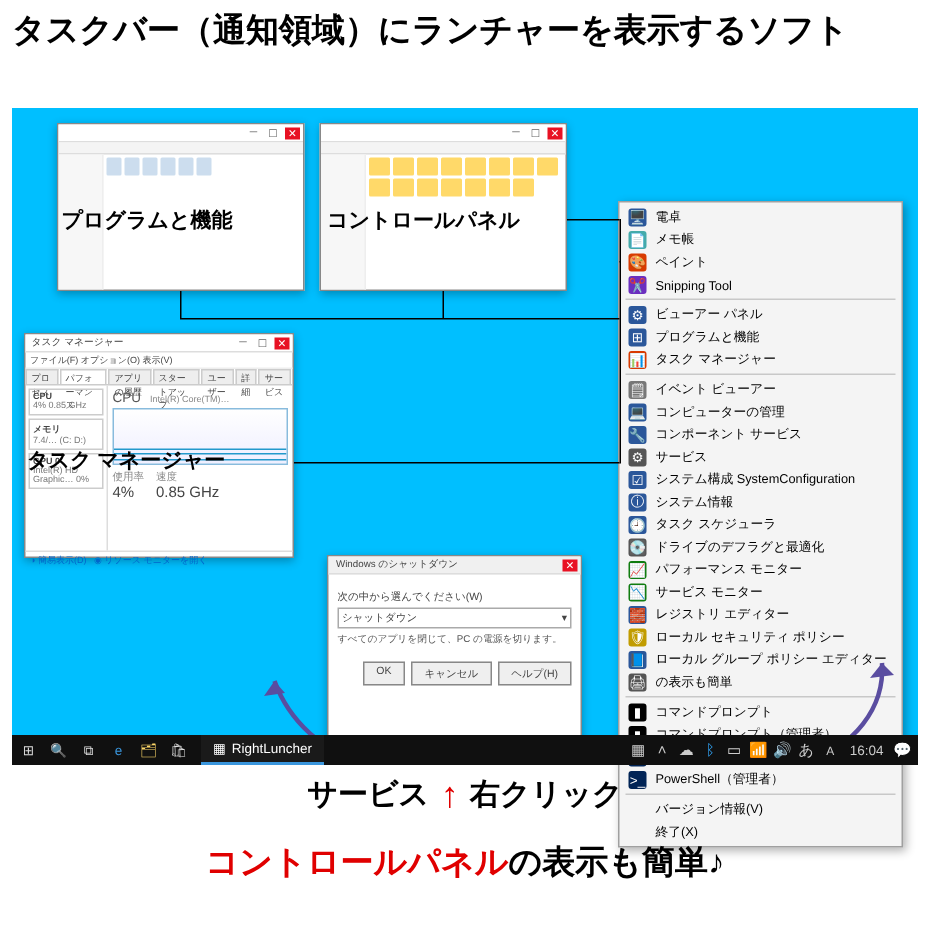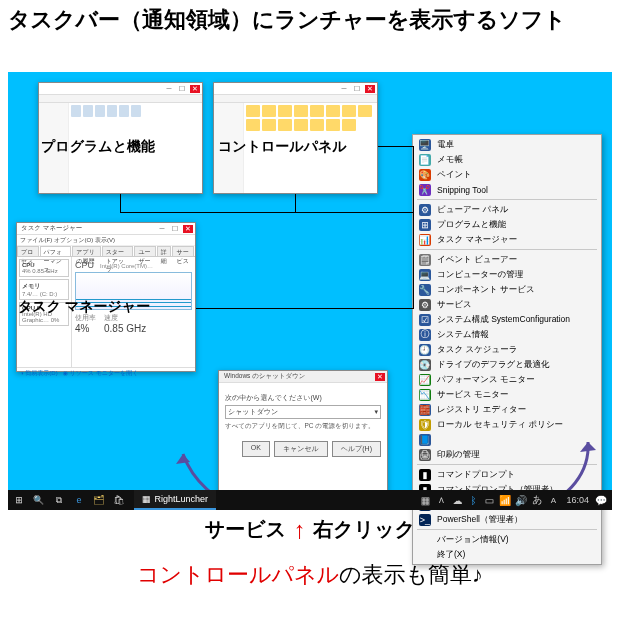--- a/index.html
+++ b/index.html
@@ -47,21 +47,21 @@
   .taskbar { position:absolute; left:0; right:0; bottom:0; height:20px; background:#101010; display:flex; align-items:center; color:#fff; font-size:9px; }
   .tb-left { display:flex; align-items:center; gap:2px; padding-left:2px;}
   .tb-icon { width:18px; height:18px; display:flex; align-items:center; justify-content:center; color:#ddd; }
   .tb-task { display:flex; align-items:center; gap:4px; padding:0 8px; height:20px; background:#1a1a1a; margin-left:4px; border-bottom:2px solid #3a96dd;}
   .tb-spacer { flex:1; }
   .tb-tray { display:flex; align-items:center; gap:4px; padding-right:4px; color:#ccc; }
   .tray-ic { width:12px; height:12px; display:flex; align-items:center; justify-content:center; font-size:10px;}
   .connector { position:absolute; background:#000; }
   .click-row { position:absolute; left:0; right:0; top:516px; text-align:center; font-size:20px; font-weight:bold;}
   .red-arrow { color:#e00000; font-size:24px; vertical-align:-2px; margin:0 2px;}
-  .bottom-line { position:absolute; left:0; right:0; top:560px; text-align:center; font-size:22px; font-weight:normal; }
+  .bottom-line { position:absolute; left:0; right:0; top:560px; text-align:center; font-size:22px; font-weight:bold; }
   .bottom-red { color:#e00000; }
   .curve { position:absolute; pointer-events:none; }
   svg.arrow path { fill:none; stroke:#5a4da0; stroke-width:3; }
   svg.arrow .head { fill:#5a4da0; stroke:none;}
   .tm-menu { height:11px; font-size:6px; padding:1px 3px; color:#444; border-bottom:1px solid #eee;}
 </style>
 </head>
 <body>
 
 <div class="heading">タスクバー（通知領域）にランチャーを表示するソフト</div>
@@ -268,24 +268,25 @@
       <div class="ctx-item">
         <div class="ctx-ic" style="background: rgb(43, 87, 154); color: rgb(255, 255, 255);">🧱</div>
         <div>レジストリ エディター</div>
       </div>
       <div class="ctx-item">
         <div class="ctx-ic" style="background: rgb(193, 156, 0); color: rgb(255, 255, 255);">🛡</div>
         <div>ローカル セキュリティ ポリシー</div>
       </div>
       <div class="ctx-item">
         <div class="ctx-ic" style="background: rgb(43, 87, 154); color: rgb(255, 255, 255);">📘</div>
+        <div>ローカル グループ ポリシー エディター</div>
       </div>
       <div class="ctx-item">
         <div class="ctx-ic" style="background: rgb(85, 85, 85); color: rgb(255, 255, 255);">🖨</div>
-        <div>印刷の管理</div>
+        <div>の表示も簡単</div>
       </div>
       <div class="ctx-sep"></div>
       <div class="ctx-item">
         <div class="ctx-ic" style="background: rgb(0, 0, 0); color: rgb(255, 255, 255);">▮</div>
         <div>コマンドプロンプト</div>
       </div>
       <div class="ctx-item">
         <div class="ctx-ic" style="background: rgb(0, 0, 0); color: rgb(255, 255, 255);">▮</div>
         <div>コマンドプロンプト（管理者）</div>
       </div>

